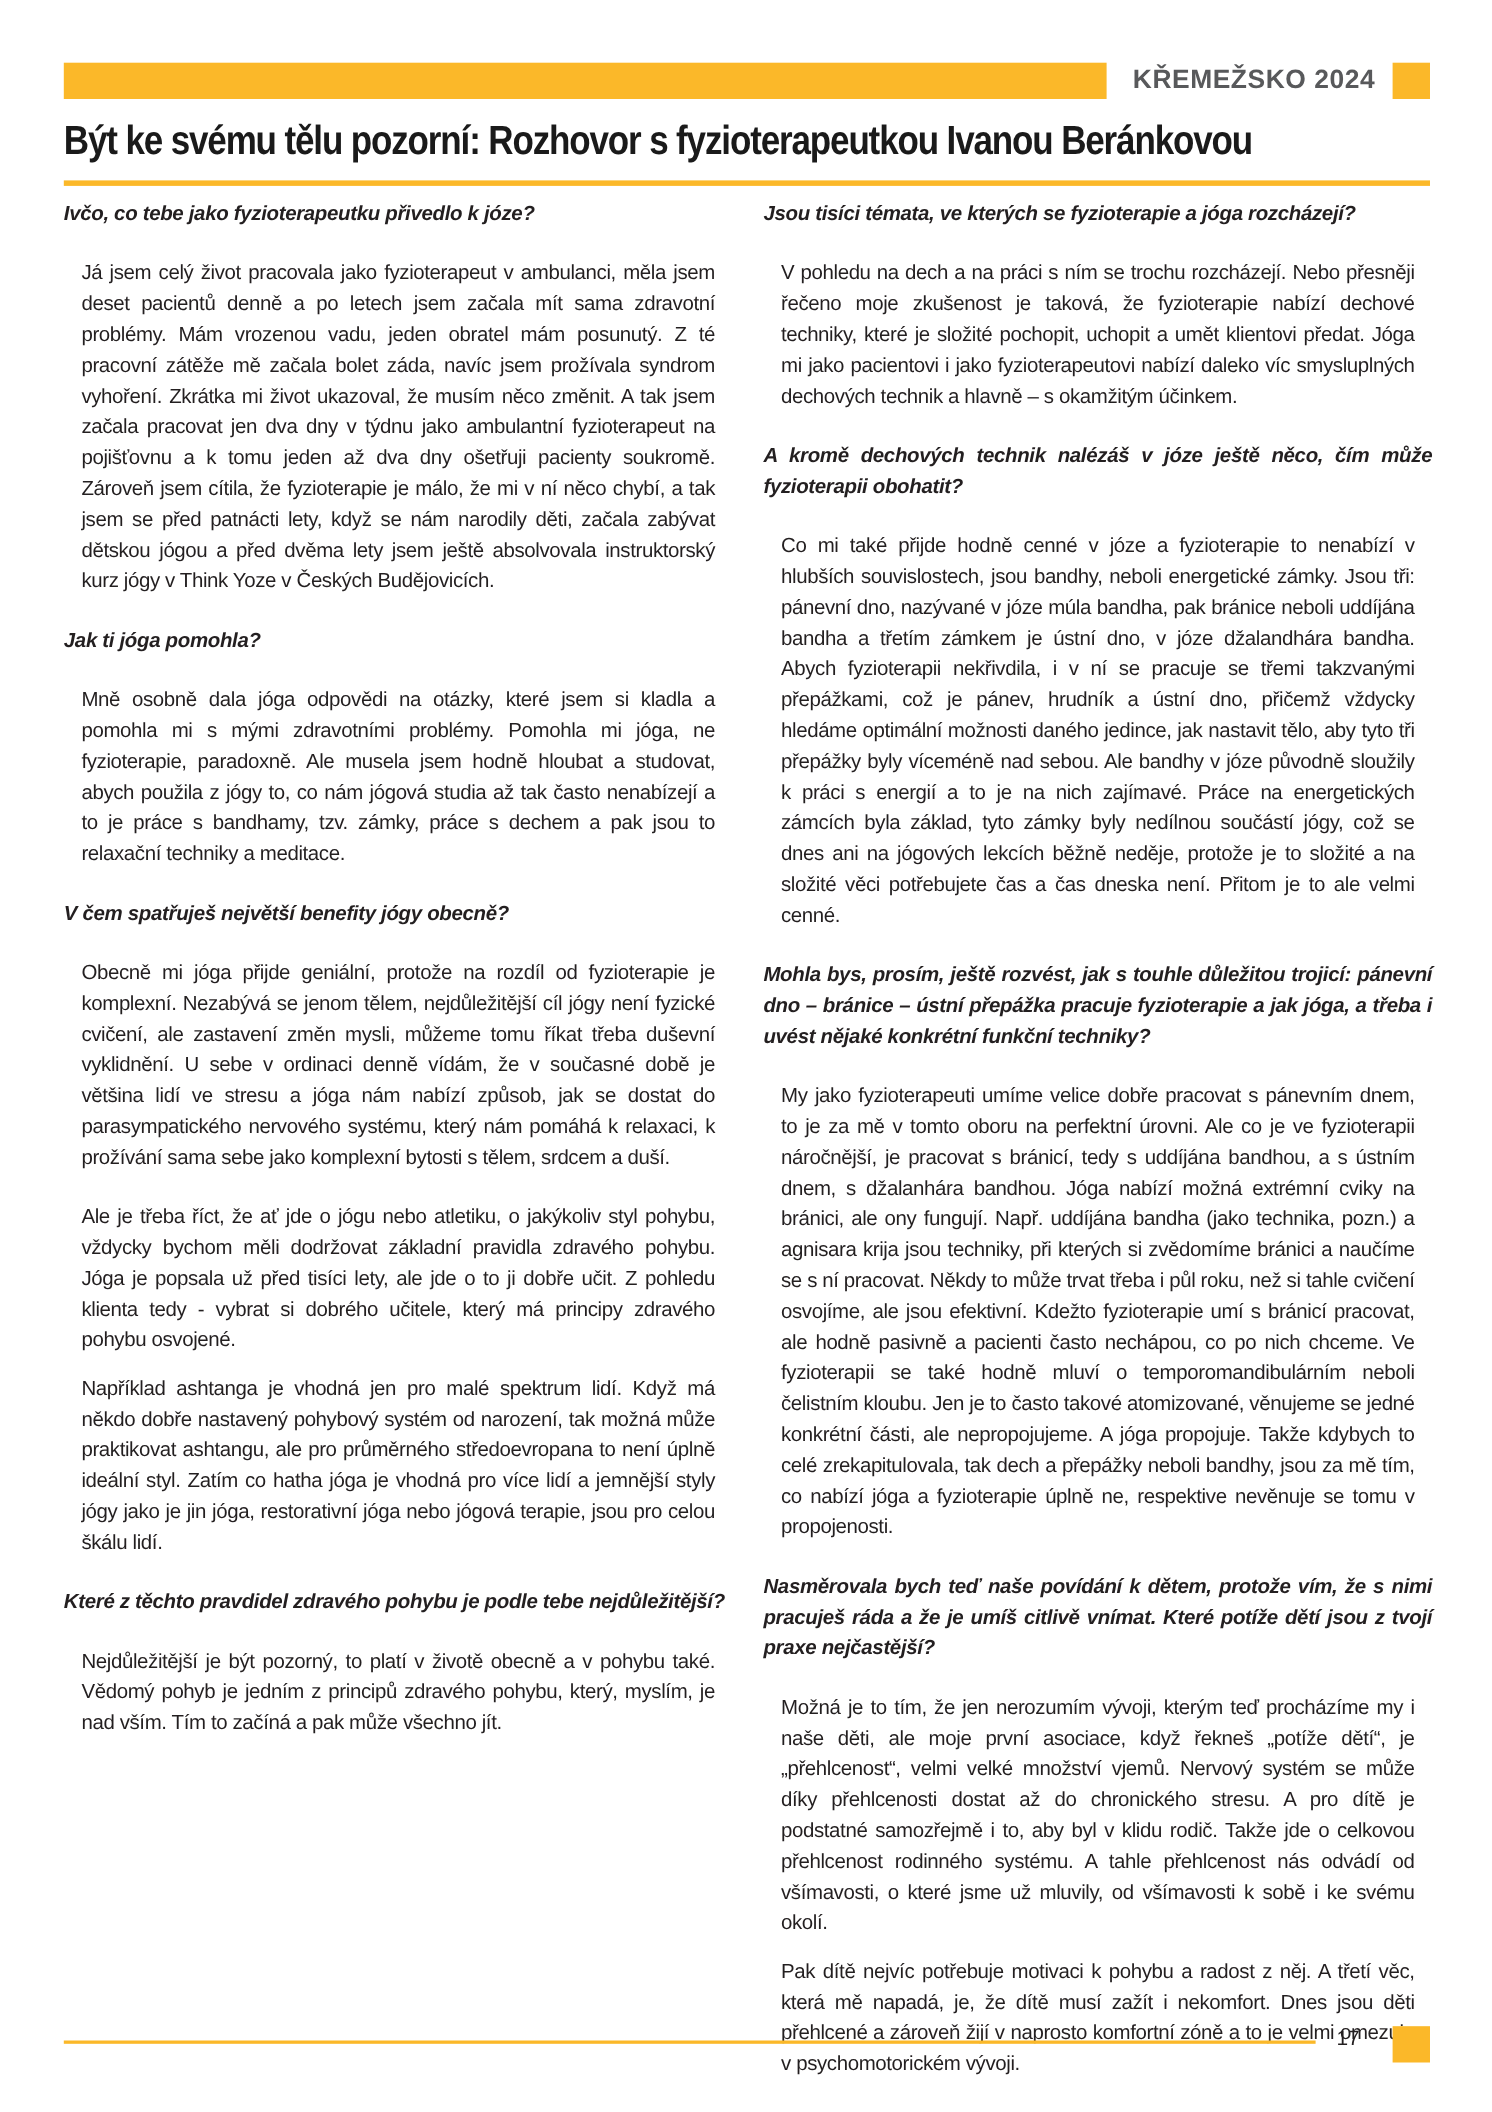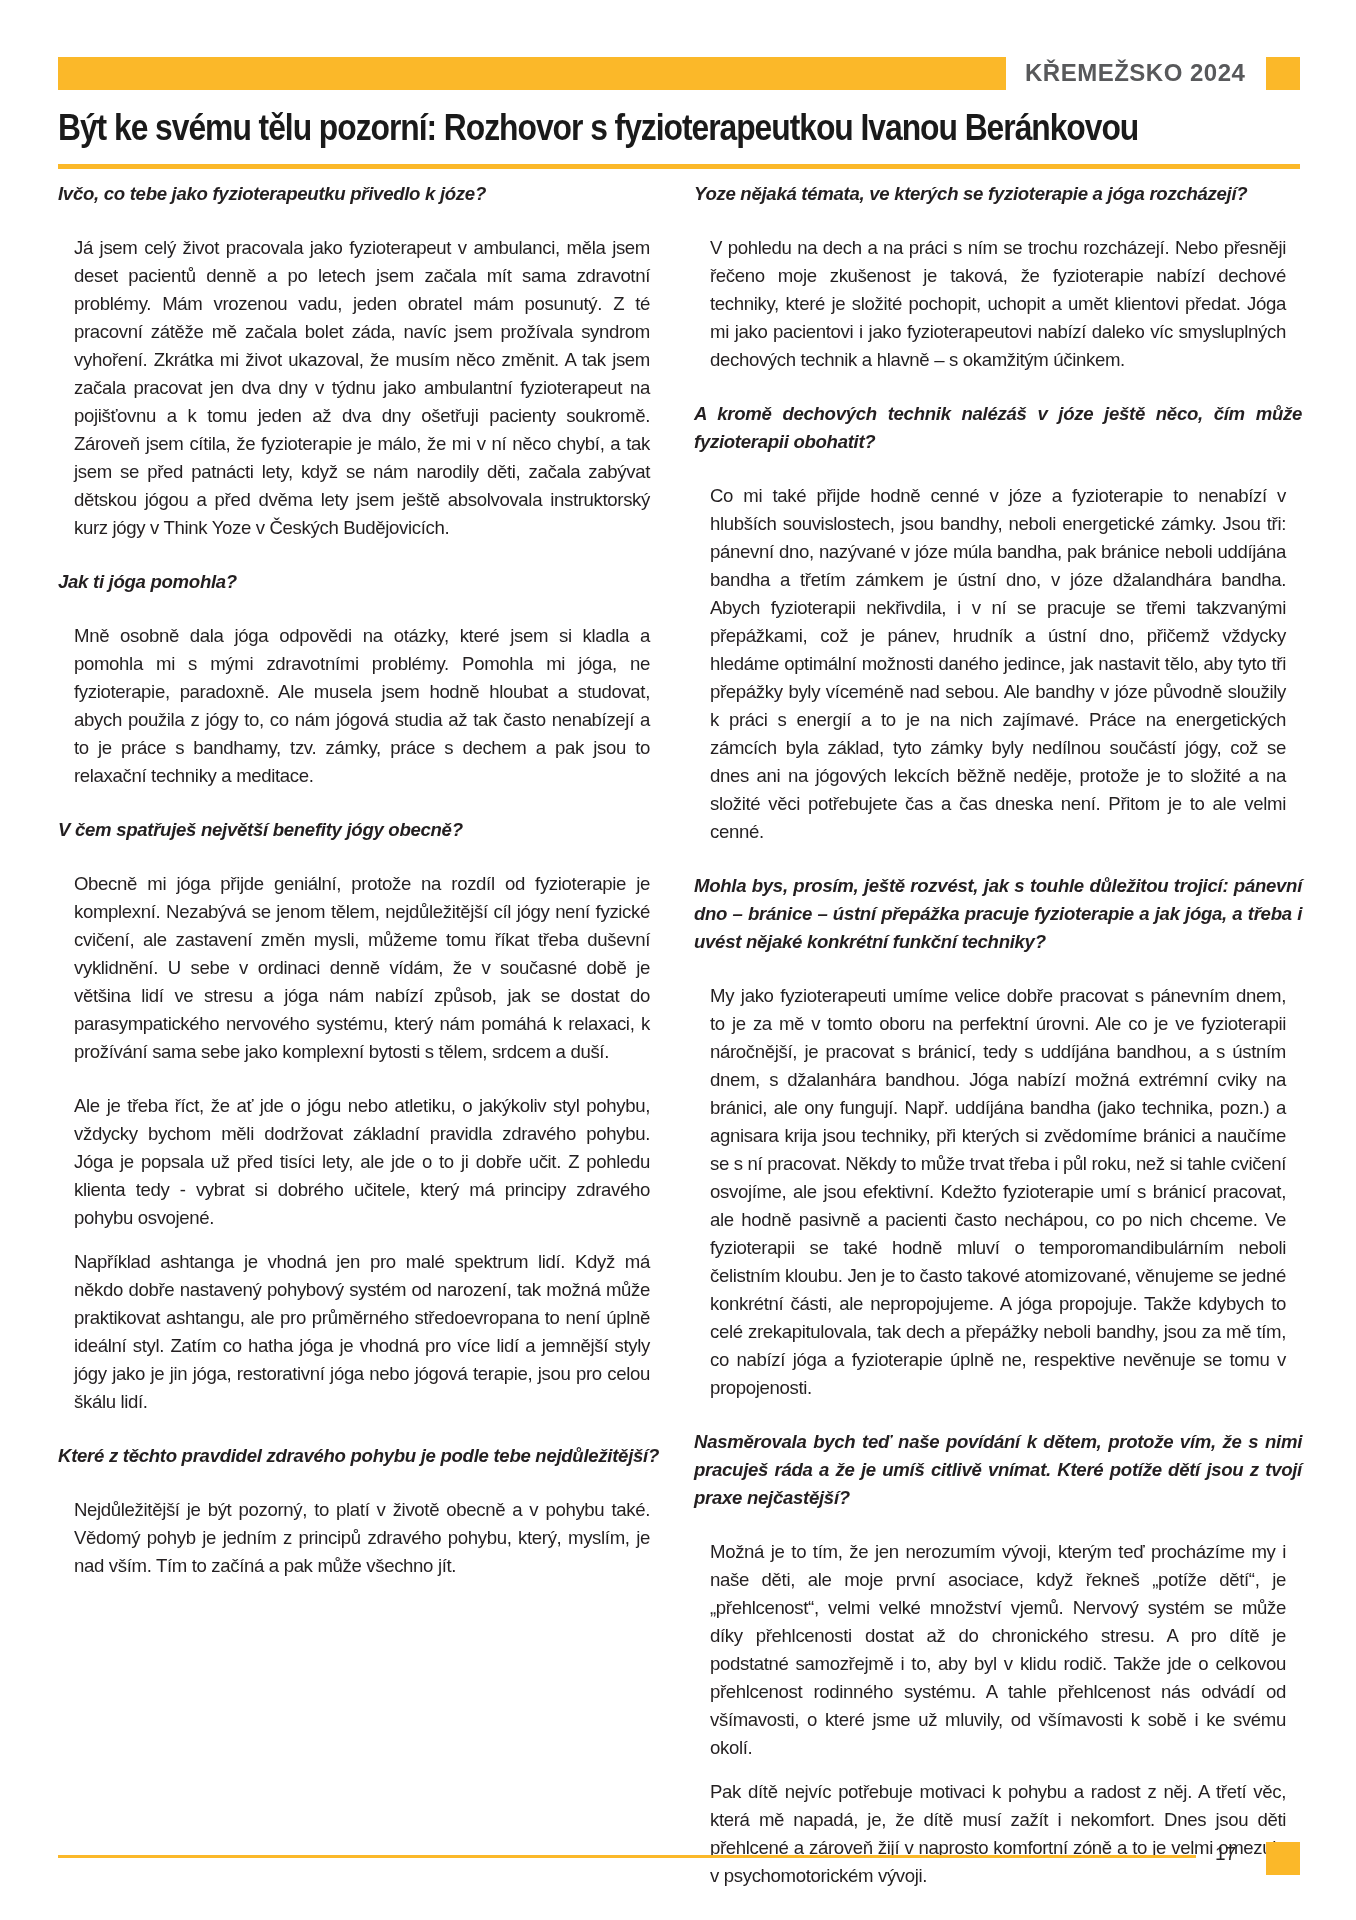--- a/index.html
+++ b/index.html
@@ -1,21 +1,21 @@
 <!DOCTYPE html>
 <html><head>
 <meta charset="utf-8">
 <style>
   html, body { margin:0; padding:0; background:#ffffff; }
   body { width:1356px; height:1920px; position:relative; overflow:hidden;
          font-family:"Liberation Sans", sans-serif; color:#231f20; }
   .topbar { position:absolute; left:58px; top:57px; width:948px; height:33px; background:#fbb829; }
   .masthead { position:absolute; left:1025px; top:55px; width:230px; height:36px;
               font-family:"Liberation Sans", sans-serif; font-weight:bold; font-size:24px;
-              color:#58595b; letter-spacing:0.5px; line-height:36px; }
+              color:#58595b; letter-spacing:0.5px; line-height:36px;text-align:center; }
   .topsq { position:absolute; left:1266px; top:57px; width:34px; height:33px; background:#fbb829; }
   .title { position:absolute; left:58px; top:98px; width:1250px; height:60px;
            font-family:"Liberation Sans", sans-serif; font-weight:bold; font-size:37px;
            letter-spacing:-1.2px; line-height:60px; color:#1a1a1a; white-space:nowrap;
            transform:scaleX(0.86); transform-origin:left center; }
   .title-rule { position:absolute; left:58px; top:164px; width:1242px; height:5px; background:#fbb829; }
   .col { position:absolute; top:180px; width:608px; }
   .col.left { left:58px; }
   .col.right { left:694px; }
   .q { font-weight:bold; font-style:italic; font-size:18.6px; line-height:28px;
@@ -59,21 +59,21 @@
     <p>Například ashtanga je vhodná jen pro malé spektrum lidí. Když má někdo dobře nastavený pohybový systém od narození, tak možná může praktikovat ashtangu, ale pro průměrného středoevropana to není úplně ideální styl. Zatím co hatha jóga je vhodná pro více lidí a jemnější styly jógy jako je jin jóga, restorativní jóga nebo jógová terapie, jsou pro celou škálu lidí.</p>
   </div>
 
   <div class="q">Které z těchto pravdidel zdravého pohybu je podle tebe nejdůležitější?</div>
   <div class="a">
     <p>Nejdůležitější je být pozorný, to platí v životě obecně a v pohybu také. Vědomý pohyb je jedním z principů zdravého pohybu, který, myslím, je nad vším. Tím to začíná a pak může všechno jít.</p>
   </div>
 </div>
 
 <div class="col right">
-  <div class="q">Yoze nějaká témata, ve kterých se fyzioterapie a jóga rozcházejí?</div>
+  <div class="q">Jsou tisíci témata, ve kterých se fyzioterapie a jóga rozcházejí?</div>
   <div class="a">
     <p>V pohledu na dech a na práci s ním se trochu rozcházejí. Nebo přesněji řečeno moje zkušenost je taková, že fyzioterapie nabízí dechové techniky, které je složité pochopit, uchopit a umět klientovi předat. Jóga mi jako pacientovi i jako fyzioterapeutovi nabízí daleko víc smysluplných dechových technik a hlavně – s okamžitým účinkem.</p>
   </div>
 
   <div class="q">A kromě dechových technik nalézáš v józe ještě něco, čím může fyzioterapii obohatit?</div>
   <div class="a">
     <p>Co mi také přijde hodně cenné v józe a fyzioterapie to nenabízí v hlubších souvislostech, jsou bandhy, neboli energetické zámky. Jsou tři: pánevní dno, nazývané v józe múla bandha, pak bránice neboli uddíjána bandha a třetím zámkem je ústní dno, v józe džalandhára bandha. Abych fyzioterapii nekřivdila, i v ní se pracuje se třemi takzvanými přepážkami, což je pánev, hrudník a ústní dno, přičemž vždycky hledáme optimální možnosti daného jedince, jak nastavit tělo, aby tyto tři přepážky byly víceméně nad sebou. Ale bandhy v józe původně sloužily k práci s energií a to je na nich zajímavé. Práce na energetických zámcích byla základ, tyto zámky byly nedílnou součástí jógy, což se dnes ani na jógových lekcích běžně neděje, protože je to složité a na složité věci potřebujete čas a čas dneska není. Přitom je to ale velmi cenné.</p>
   </div>
 
   <div class="q">Mohla bys, prosím, ještě rozvést, jak s touhle důležitou trojicí: pánevní dno – bránice – ústní přepážka pracuje fyzioterapie a jak jóga, a třeba i uvést nějaké konkrétní funkční techniky?</div>

